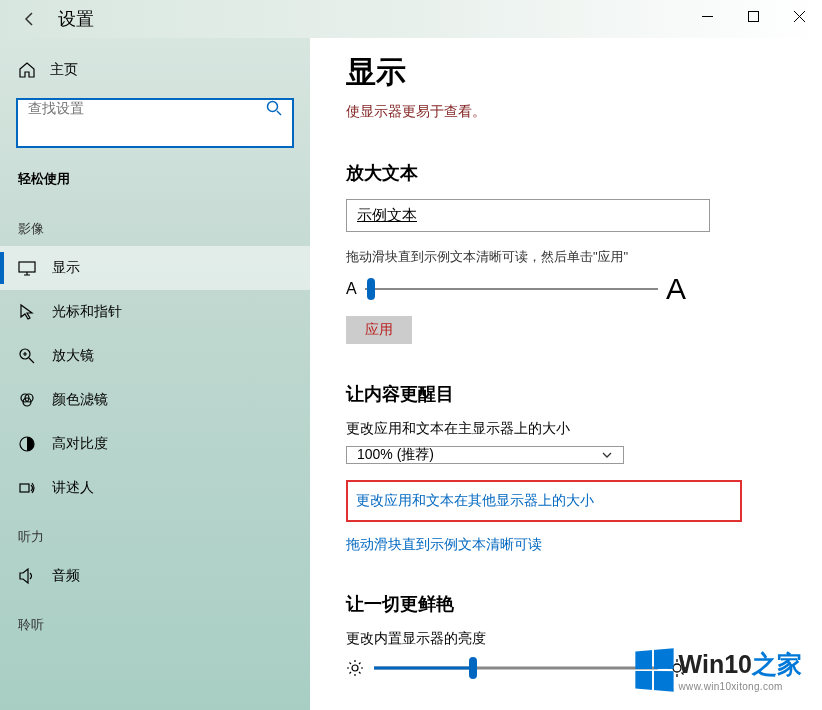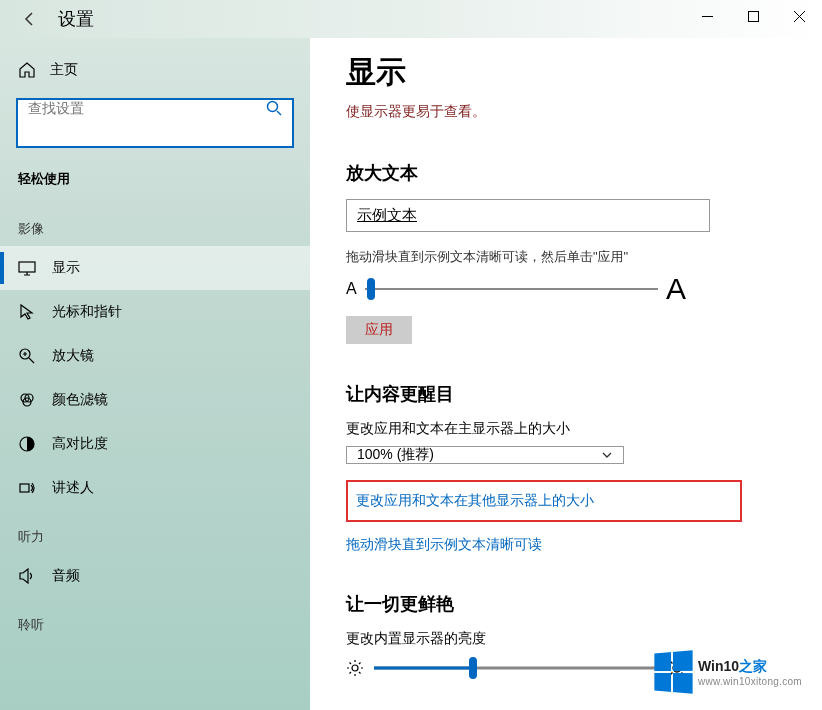--- a/index.html
+++ b/index.html
@@ -47,21 +47,21 @@
 .brightness-row svg { width: 18px; height: 18px; }
 .brightness-row .sun-small { margin-right: 10px; }
 .brightness-row .sun-big { margin-left: 10px; }
 .br-slider { flex: 1; position: relative; height: 24px; }
 .br-track { position: absolute; top: 50%; left: 0; right: 0; height: 3px; background: #888; transform: translateY(-50%); }
 .br-fill { position: absolute; top: 50%; left: 0; width: 35%; height: 3px; background: #0067c0; transform: translateY(-50%); }
 .br-thumb { position: absolute; top: 50%; left: 35%; width: 8px; height: 22px; background: #0067c0; border-radius: 4px; transform: translate(-50%, -50%); }
 .watermark { position: absolute; right: 20px; bottom: 18px; display: flex; align-items: center; }
 .wm-logo { width: 40px; height: 40px; margin-right: 6px; display: grid; grid-template-columns: 1fr 1fr; grid-template-rows: 1fr 1fr; gap: 2px; transform: perspective(80px) rotateY(-18deg); }
 .wm-logo div { background: #0078d7; }
-.wm-text .big { font-size: 14px; font-weight: 600; color: #222; }
+.wm-text .big { font-size: 25px; font-weight: 600; color: #222; }
 .wm-text .big .hl { color: #0078d7; }
 .wm-text .small { font-size: 10px; color: #888; letter-spacing: 0.3px; }
 .gap { height: 38px; }
 </style>
 </head>
 <body>
 
 <div class="titlebar">
   <div class="back-btn">
     <svg viewBox="0 0 16 16">

